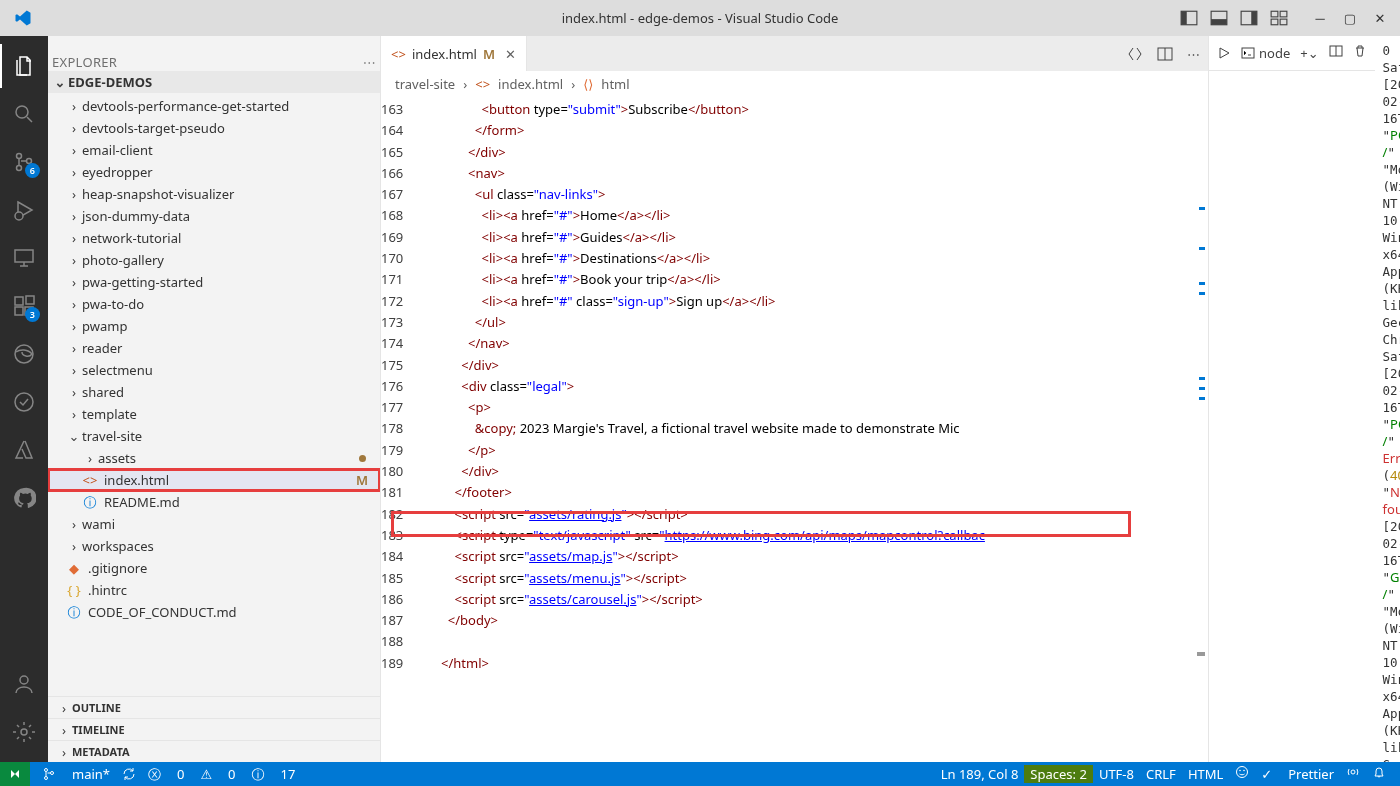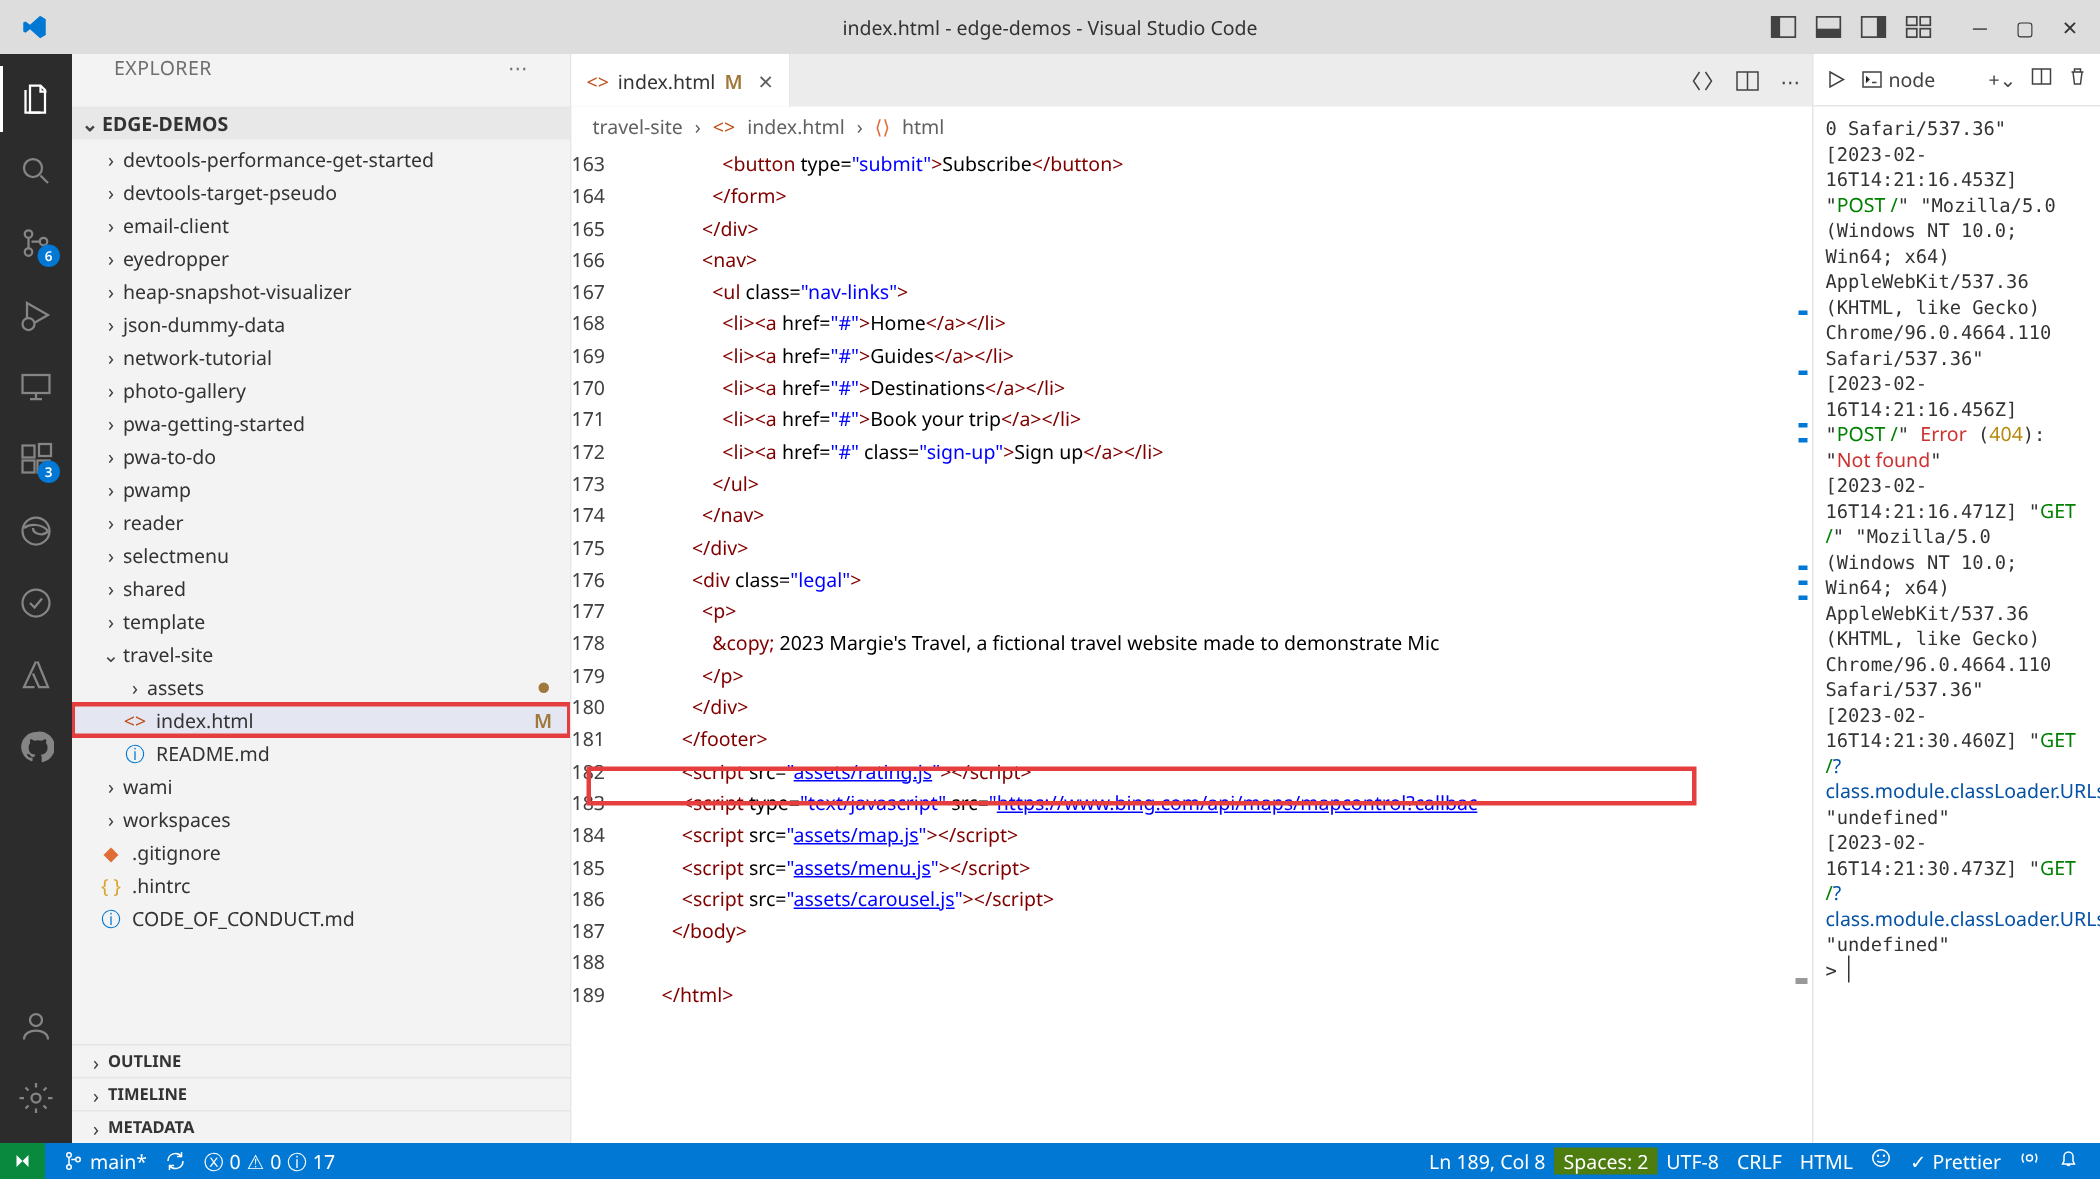--- a/index.html
+++ b/index.html
@@ -14,21 +14,21 @@
 .layout-icons{display:flex;gap:4px;margin-right:12px}
 .layout-icons span{width:18px;height:18px}
 .main{display:flex;height:726px}
 .activitybar{width:48px;background:#2c2c2c;display:flex;flex-direction:column;align-items:center;padding-top:8px}
 .activitybar .top{display:flex;flex-direction:column;gap:4px;flex:1}
 .activitybar .bottom{display:flex;flex-direction:column;gap:4px;padding-bottom:8px}
 .act-icon{width:48px;height:44px;display:flex;align-items:center;justify-content:center;color:#858585;position:relative}
 .act-icon.active{color:#fff;border-left:2px solid #fff}
 .badge{position:absolute;bottom:6px;right:8px;background:#0078d4;color:#fff;border-radius:8px;font-size:9px;padding:1px 5px;font-weight:600}
 .sidebar{width:333px;background:#f3f3f3;display:flex;flex-direction:column;border-right:1px solid #e5e5e5}
-.side-head{height:35px;display:flex;align-items:flex-start;justify-content:space-between;padding:0 28px;color:#6f6f6f;font-size:11px;letter-spacing:.3px}
+.side-head{height:35px;display:flex;align-items:flex-end;justify-content:space-between;padding:0 4px;color:#6f6f6f;font-size:11px;letter-spacing:.3px}
 .section-head{height:22px;display:flex;align-items:center;padding:0 4px;font-weight:700;font-size:11px;background:#e8e8e8;cursor:pointer}
 .section-head.collapsed{background:#f3f3f3;font-weight:400;padding-left:8px;border-top:1px solid #e5e5e5}
 .chev{width:16px;display:inline-flex;justify-content:center;color:#424242}
 .tree{flex:1;overflow-y:auto;padding:2px 0}
 .tree-item{height:22px;display:flex;align-items:center;padding-left:18px;cursor:pointer;position:relative}
 .tree-item.sel{background:#e4e6f1;outline:1px solid #0078d4}
 .tree-item.hilite{outline:3px solid #e63e3e;outline-offset:-2px}
 .tree-item .icon{width:16px;margin-right:6px;display:inline-flex;justify-content:center;color:#616161}
 .tree-item.nested{padding-left:34px}
 .tree-item .mod{position:absolute;right:12px;color:#a0783c;font-weight:600}
@@ -42,28 +42,28 @@
 .breadcrumb{height:26px;display:flex;align-items:center;padding:0 14px;gap:8px;color:#616161;font-size:13px}
 .breadcrumb .bc-icon{color:#c0501a}
 .bc-html{color:#e06c36}
 .code{flex:1;display:flex;overflow:hidden;font-family:Consolas,monospace;font-size:14px;line-height:21.3px;position:relative}
 .gutter{width:60px;color:#404040;padding-right:22px;padding-top:2px}
 .lines{flex:1;padding-top:2px;white-space:pre;color:#000;position:relative}
 .t-tag{color:#800000}.t-attr{color:#000000}.t-str{color:#0000ff}.t-ent{color:#800000}.t-link{color:#0000ff;text-decoration:underline}
 .redbox{position:absolute;border:3px solid #e63e3e;pointer-events:none}
 .minimap{width:14px;position:relative;margin-right:2px}
 .mm-mark{position:absolute;right:1px;width:6px;height:3px;background:#0078d4}
-.terminal{width:192px;background:#fff;border-left:1px solid #e5e5e5;display:flex;flex-direction:column}
+.terminal{width:192px;background:#fff;border-left:1px solid #e5e5e5;display:flex;flex-direction:row}
 .term-head{height:35px;display:flex;align-items:center;gap:10px;padding:0 8px;color:#424242;border-bottom:1px solid #e5e5e5}
 .term-head .r{margin-left:auto;display:flex;gap:10px}
 .term-body{flex:1;padding:6px 8px;font-family:Consolas,monospace;font-size:12.5px;line-height:17px;overflow:hidden;color:#333}
 .tc-g{color:#008000}.tc-r{color:#cd3131}.tc-b{color:#0451a5}.tc-o{color:#b5890a}
 .statusbar{height:24px;background:#0078d4;color:#fff;display:flex;align-items:center;padding:0 8px;font-size:12px}
 .statusbar .remote{background:#09893e;height:100%;display:flex;align-items:center;padding:0 8px;margin-left:-8px;margin-right:6px}
-.sb-item{display:flex;align-items:center;gap:4px;padding:0 6px;height:100%}
+.sb-item{display:flex;align-items:center;gap:16px;padding:0 6px;height:100%}
 .sb-right{margin-left:auto;display:flex}
 .sb-item.sel{background:#4d7c0f}
 svg{display:block}
 </style>
 </head>
 <body>
 
 <div class="titlebar">
   <span class="logo">
       <svg viewBox="0 0 24 24">

